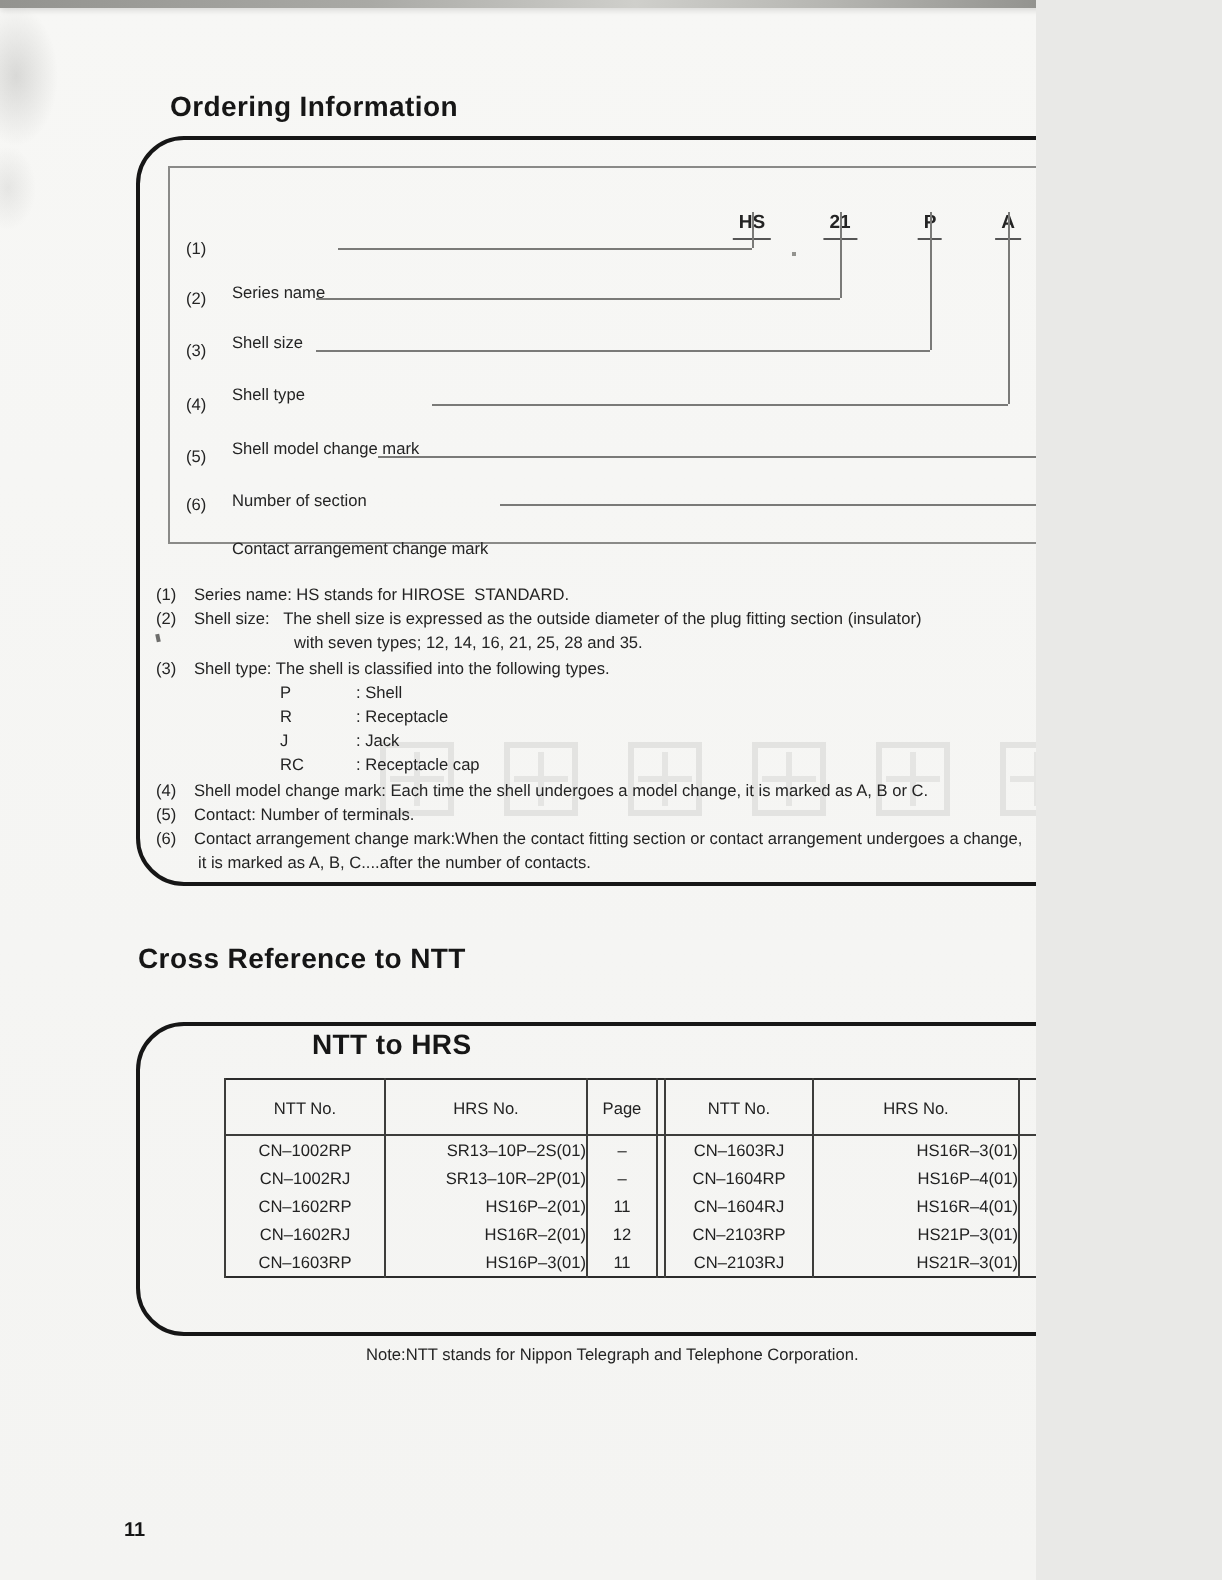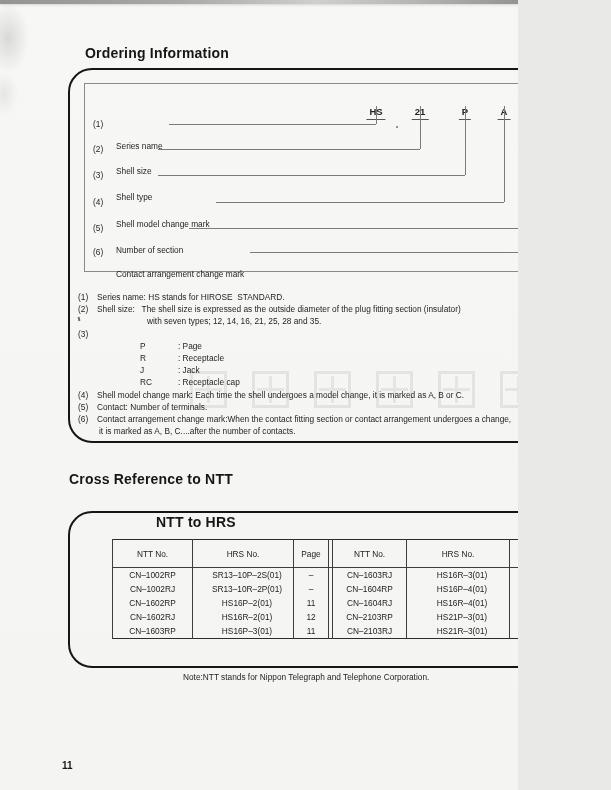--- a/index.html
+++ b/index.html
@@ -60,21 +60,21 @@
   .ind-type{padding-left:62px;}
   .nkey{width:38px;flex:0 0 auto;}
 
   
   .xtable{position:absolute;left:112px;top:539px;border-collapse:collapse;table-layout:fixed;width:436px;
     font-size:8.3px;color:#222;border:1.5px solid #2b2b2b;}
   .xtable th,.xtable td{border-left:1px solid #3d3d3b;border-right:1px solid #3d3d3b;
     padding:0;text-align:center;font-weight:400;overflow:hidden;white-space:nowrap;}
   .xtable thead th{height:27px;border-bottom:1px solid #3d3d3b;}
   .xtable tbody td{height:14px;}
-  .xtable td.hrs{text-align:center;padding-left:8px;margin-left:20px;}
+  .xtable td.hrs{text-align:right;padding-left:8px;margin-left:20px;}
   .xtable .gap{width:4px;}
 
   .tnote{position:absolute;left:183px;top:672px;font-size:8.3px;color:#242424;white-space:pre;}
   .pagenum{position:absolute;left:62px;top:760px;font-size:10px;font-weight:700;color:#161616;}
 </style>
 </head>
 <body>
 
 <div class="page">
 
@@ -152,24 +152,25 @@
     </div>
     <div class="nline">
       <span class="nnum">(2)</span>
       <span class="ntext">Shell size:   The shell size is expressed as the outside diameter of the plug fitting section (insulator)</span>
     </div>
     <div class="nline ind-cont">
       <span class="ntext">with seven types; 12, 14, 16, 21, 25, 28 and 35.</span>
     </div>
     <div class="nline">
       <span class="nnum">(3)</span>
+      <span class="ntext">Shell type: The shell is classified into the following types.</span>
     </div>
     <div class="nline ind-type">
       <span class="nkey">P</span>
-      <span class="ntext">: Page</span>
+      <span class="ntext">: Shell</span>
     </div>
     <div class="nline ind-type">
       <span class="nkey">R</span>
       <span class="ntext">: Receptacle</span>
     </div>
     <div class="nline ind-type">
       <span class="nkey">J</span>
       <span class="ntext">: Jack</span>
     </div>
     <div class="nline ind-type">

